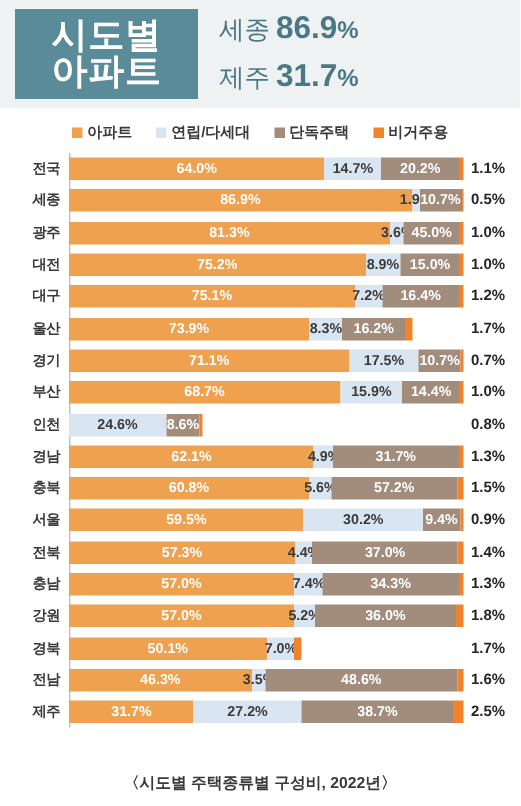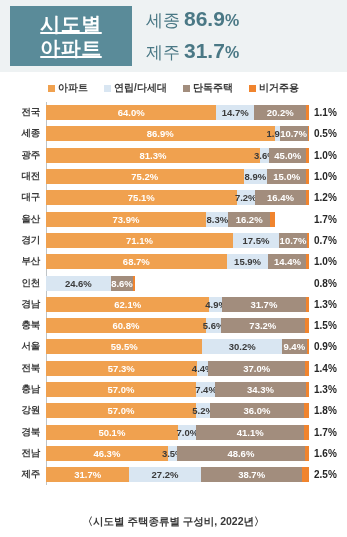--- a/index.html
+++ b/index.html
@@ -27,24 +27,23 @@
   .header-badge {
     width: 122px;
     margin: 6px 0 6px 10px;
     background: #5a8b99;
     color: #ffffff;
     display: flex;
     flex-direction: column;
     align-items: center;
     justify-content: center;
     font-weight: bold;
-    font-size: 20px;
+    font-size: 24px;
     line-height: 24px;
     letter-spacing: 0.5px;
-    text-decoration: underline;
   }
   .header-badge span { display: block; }
   .header-stats {
     flex: 1;
     padding-left: 14px;
     display: flex;
     flex-direction: column;
     justify-content: center;
   }
   .stat-line {
@@ -304,21 +303,21 @@
         </div>
         <div class="tail-value">1.3%</div>
       </div>
       <div class="row">
         <div class="row-label">충북</div>
         <div class="bar-wrap">
           <div class="seg seg-apt" style="width: 159.904px;">60.8%</div>
           <div class="seg seg-row" style="width: 14.728px; overflow: visible;">
             <span class="seg-label-out" style="color: rgb(58, 58, 58); right: -3.836px;">5.6%</span>
           </div>
-          <div class="seg seg-det" style="width: 84.423px;">73.2%</div>
+          <div class="seg seg-det" style="width: 84.423px;">57.2%</div>
           <div class="seg seg-non" style="width: 3.945px;"></div>
         </div>
         <div class="tail-value">1.5%</div>
       </div>
       <div class="row">
         <div class="row-label">서울</div>
         <div class="bar-wrap">
           <div class="seg seg-apt" style="width: 156.485px;">59.5%</div>
           <div class="seg seg-row" style="width: 79.426px;">30.2%</div>
           <div class="seg seg-det" style="width: 24.722px;">9.4%</div>
@@ -362,21 +361,20 @@
         </div>
         <div class="tail-value">1.8%</div>
       </div>
       <div class="row">
         <div class="row-label">경북</div>
         <div class="bar-wrap">
           <div class="seg seg-apt" style="width: 131.763px;">50.1%</div>
           <div class="seg seg-row" style="width: 18.41px; overflow: visible;">
             <span class="seg-label-out" style="color: rgb(58, 58, 58); right: -1.995px;">7.0%</span>
           </div>
-          <div class="seg seg-det" style="width: 108.093px;">41.1%</div>
           <div class="seg seg-non" style="width: 4.471px;"></div>
         </div>
         <div class="tail-value">1.7%</div>
       </div>
       <div class="row">
         <div class="row-label">전남</div>
         <div class="bar-wrap">
           <div class="seg seg-apt" style="width: 121.769px;">46.3%</div>
           <div class="seg seg-row" style="width: 9.205px; overflow: visible;">
             <span class="seg-label-out" style="color: rgb(58, 58, 58); right: -6.5975px;">3.5%</span>

